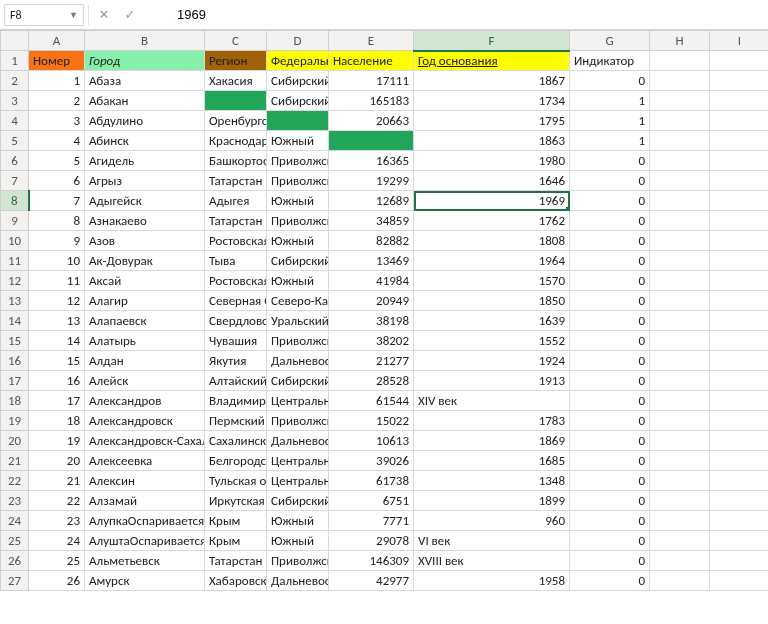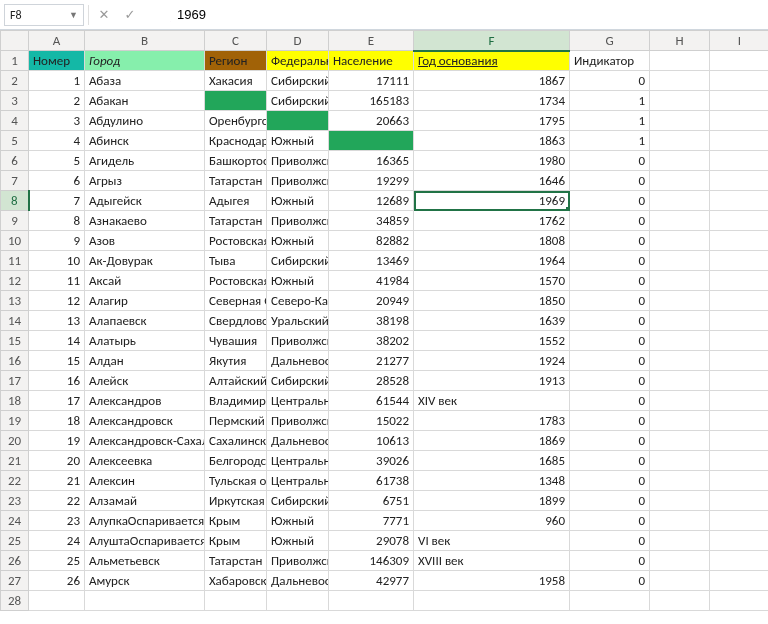--- a/index.html
+++ b/index.html
@@ -159,21 +159,21 @@
           <th>E</th>
           <th class="active-col">F</th>
           <th>G</th>
           <th>H</th>
           <th>I</th>
         </tr>
   </thead>
   <tbody id="grid-body">
         <tr class="header-row">
           <th class="rowhdr">1</th>
-          <td class="hdr-cell" style="background: #14b8a6;">Номер</td>
+          <td class="hdr-cell" style="background: #f97316;">Номер</td>
           <td class="hdr-cell" style="background: #86efac; font-style: italic;">Город</td>
           <td class="hdr-cell" style="background: #a16207;">Регион</td>
           <td class="hdr-cell" style="background: rgb(255, 255, 0);">Федеральный округ</td>
           <td class="hdr-cell" style="background: rgb(255, 255, 0);">Население</td>
           <td class="hdr-cell" style="background: rgb(255, 255, 0); text-decoration: underline;">Год основания</td>
           <td class="hdr-cell" style="background: rgb(255, 255, 255); margin-left: 43px;">Индикатор</td>
           <td class="hdr-cell" style="background: rgb(255, 255, 255);"></td>
           <td class="hdr-cell" style="background: rgb(255, 255, 255);"></td>
         </tr>
         <tr>
@@ -481,27 +481,15 @@
           <td class="num">26</td>
           <td>Амурск</td>
           <td>Хабаровский край</td>
           <td>Дальневосточный</td>
           <td class="num">42977</td>
           <td class="num">1958</td>
           <td class="num">0</td>
           <td></td>
           <td></td>
         </tr>
-        <tr>
-          <th class="rowhdr">28</th>
-          <td class="num"></td>
-          <td></td>
-          <td></td>
-          <td></td>
-          <td class="num"></td>
-          <td></td>
-          <td class="num"></td>
-          <td></td>
-          <td></td>
-        </tr>
       </tbody>
 </table>
 </div>
 
 </body></html>

